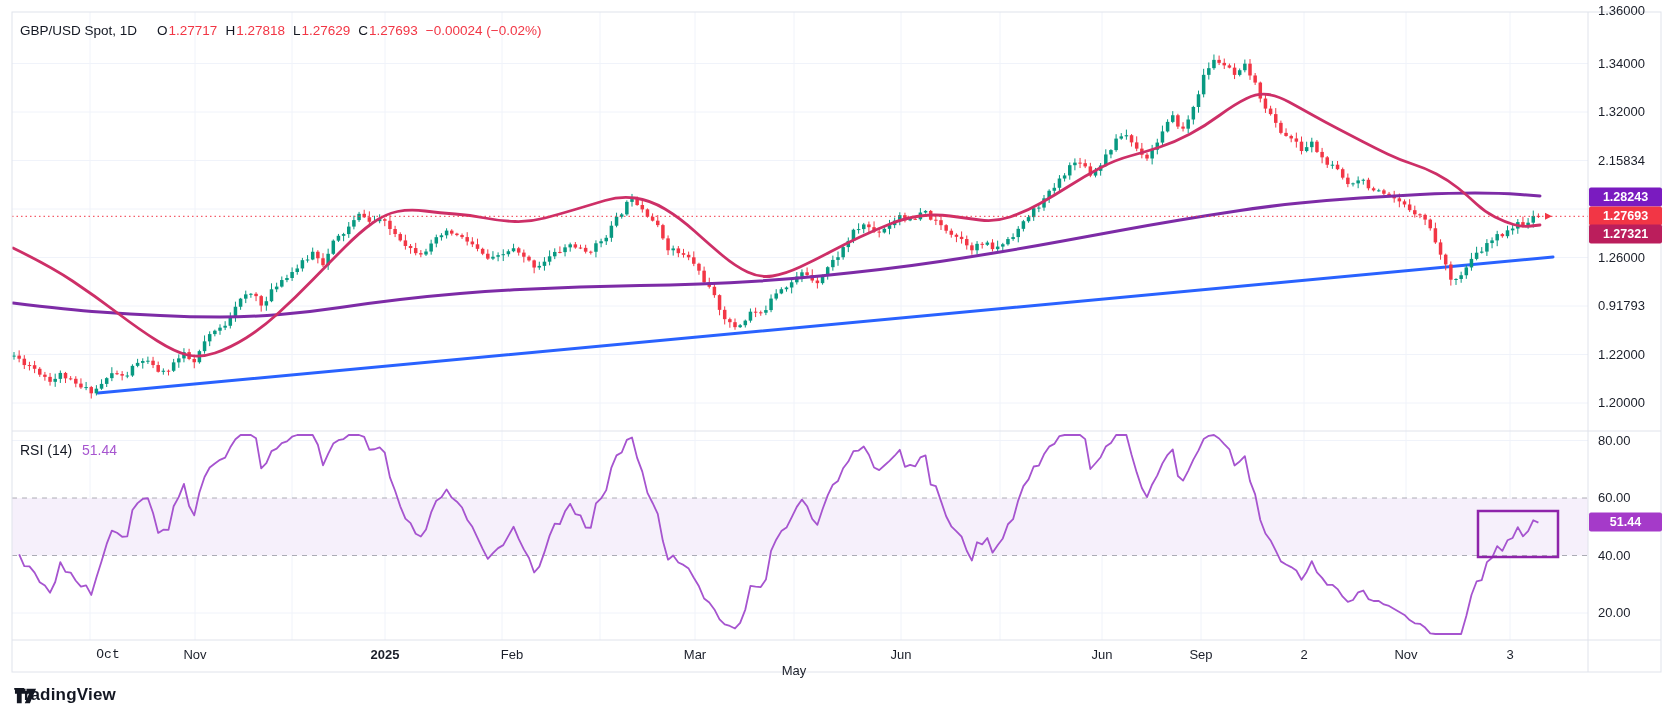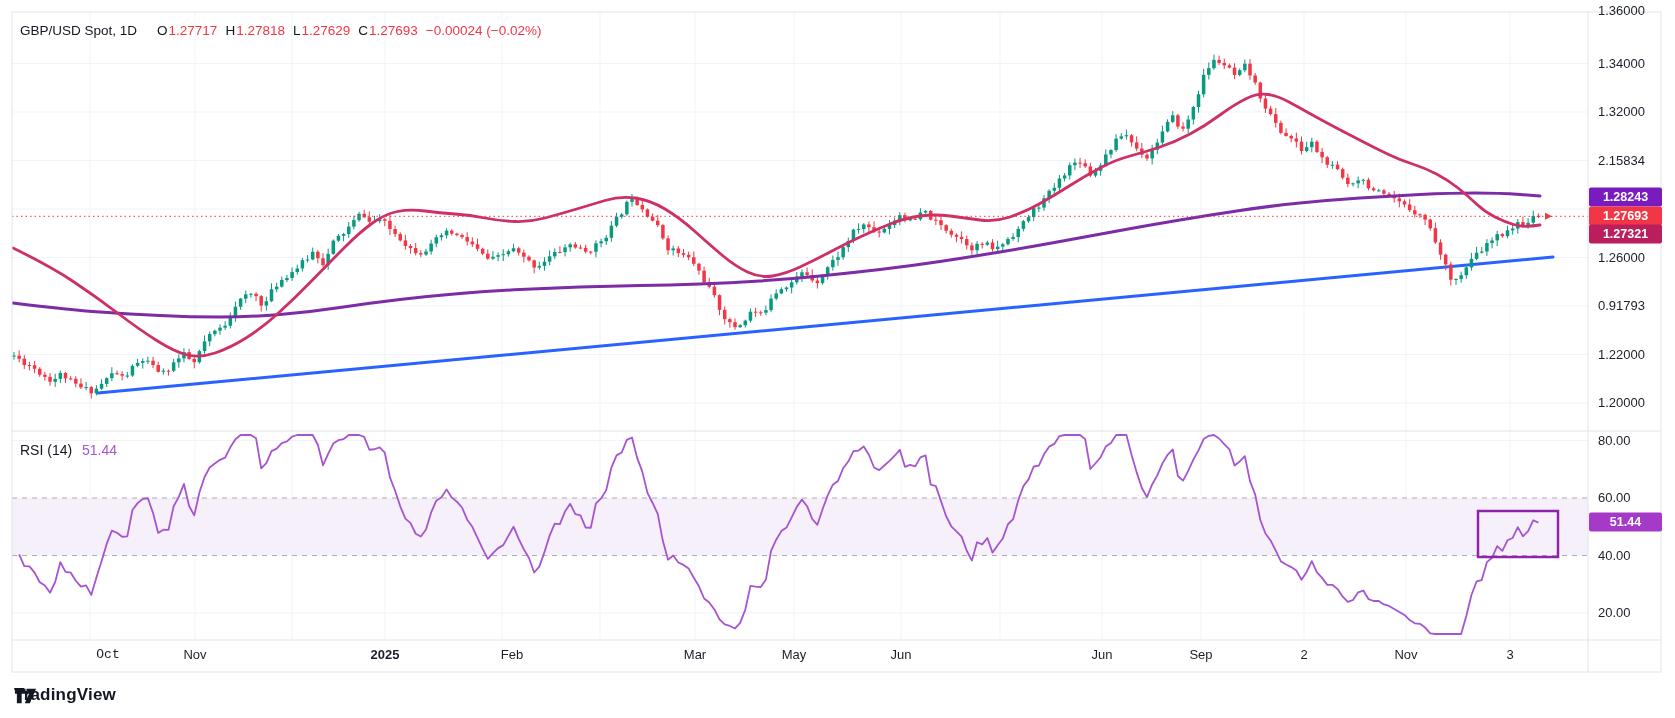--- a/index.html
+++ b/index.html
@@ -706,21 +706,21 @@
       <div class="axis-lbl" style="top: 498px;">60.00</div>
       <div class="axis-lbl" style="top: 555.5px;">40.00</div>
       <div class="axis-lbl" style="top: 613px;">20.00</div>
     </div>
   <div id="time-scale">
       <div class="time-lbl" style="left: 108px; font-family: Liberation Mono, monospace;">Oct</div>
       <div class="time-lbl" style="left: 195px;">Nov</div>
       <div class="time-lbl bold" style="left: 385px;">2025</div>
       <div class="time-lbl" style="left: 502px; margin-left: 10px;">Feb</div>
       <div class="time-lbl" style="left: 695px;">Mar</div>
-      <div class="time-lbl" style="left: 794px;">May</div>
+      <div class="time-lbl" style="left: 794px; margin-top: 16px;">May</div>
       <div class="time-lbl" style="left: 901px;">Jun</div>
       <div class="time-lbl" style="left: 1102px;">Jun</div>
       <div class="time-lbl" style="left: 1201px;">Sep</div>
       <div class="time-lbl" style="left: 1304px;">2</div>
       <div class="time-lbl" style="left: 1406px;">Nov</div>
       <div class="time-lbl" style="left: 1510px;">3</div>
     </div>
   <div id="badge-layer">
       <div class="badge" style="top: 197px; background: rgb(122, 27, 192);">1.28243</div>
       <div class="badge" style="top: 216px; background: rgb(242, 54, 69);">1.27693</div>

